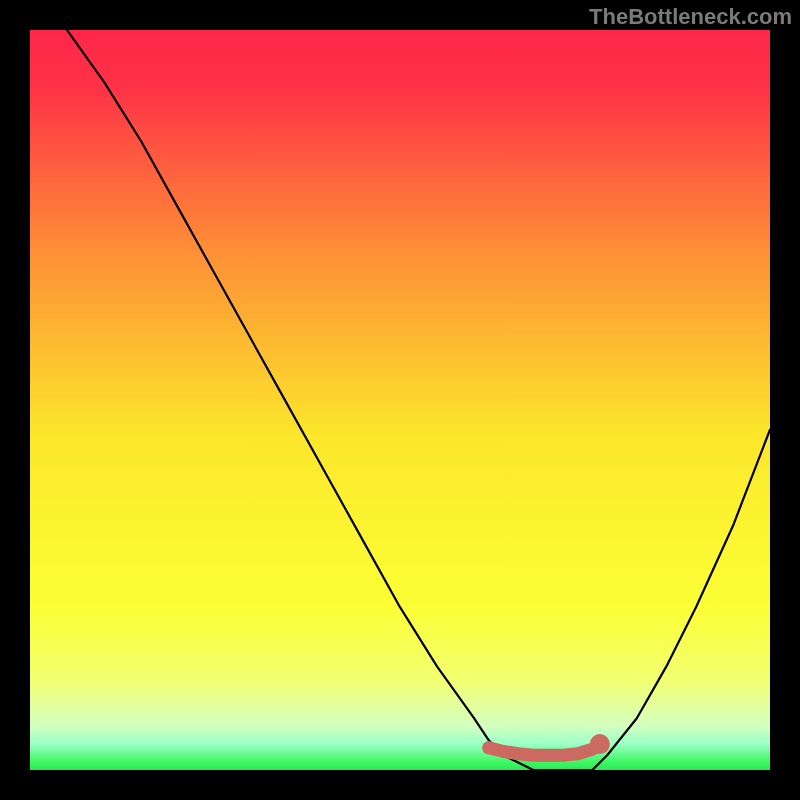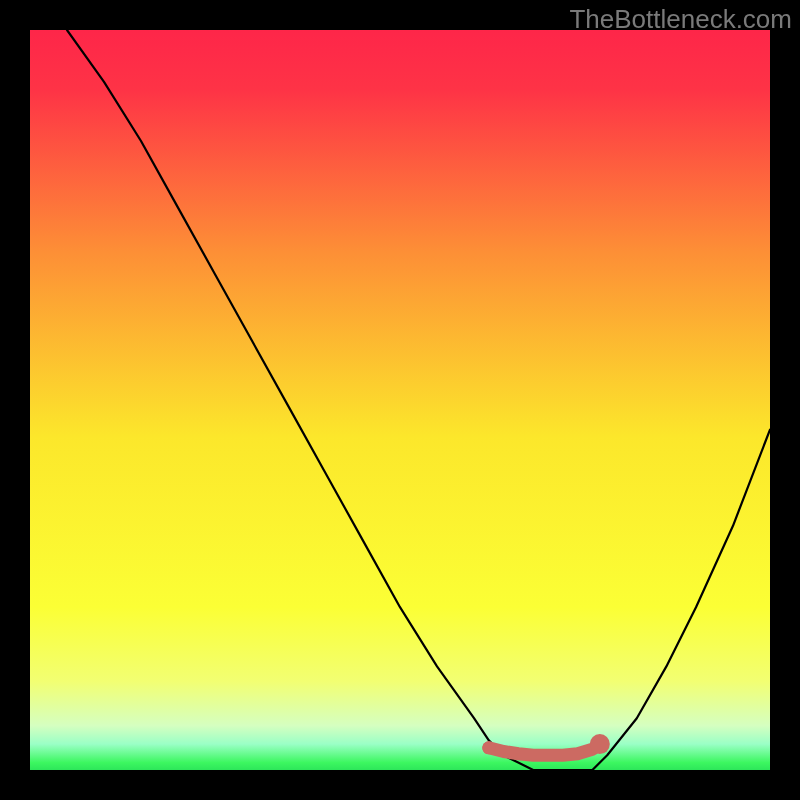--- a/index.html
+++ b/index.html
@@ -9,22 +9,22 @@
     background: #000;
     position: relative;
     font-family: Arial, Helvetica, sans-serif;
     overflow: hidden;
   }
   .attribution {
     position: absolute;
     top: 4px;
     right: 8px;
     color: #7a7a7a;
-    font-size: 26px;
-    font-weight: 400;
+    font-size: 22px;
+    font-weight: 700;
     z-index: 10;
   }
   .plot-frame {
     position: absolute;
     left: 30px;
     top: 30px;
     width: 740px;
     height: 740px;
     overflow: hidden;
     background: #000;

